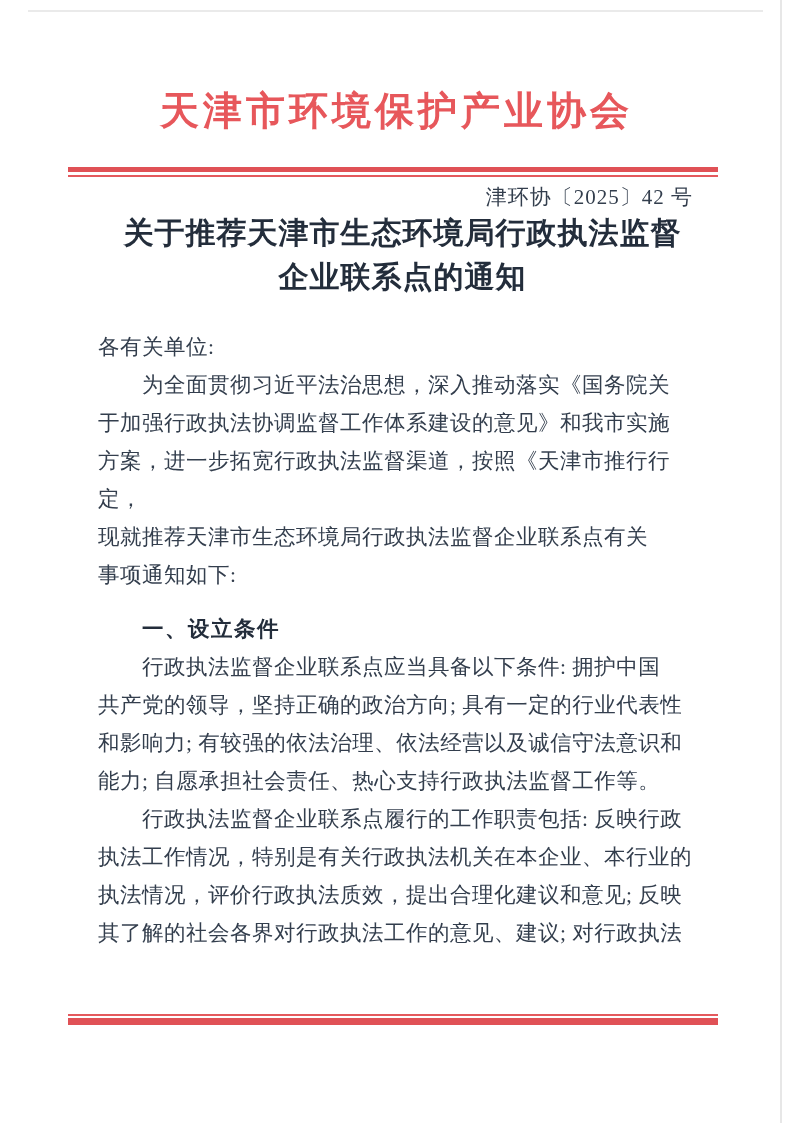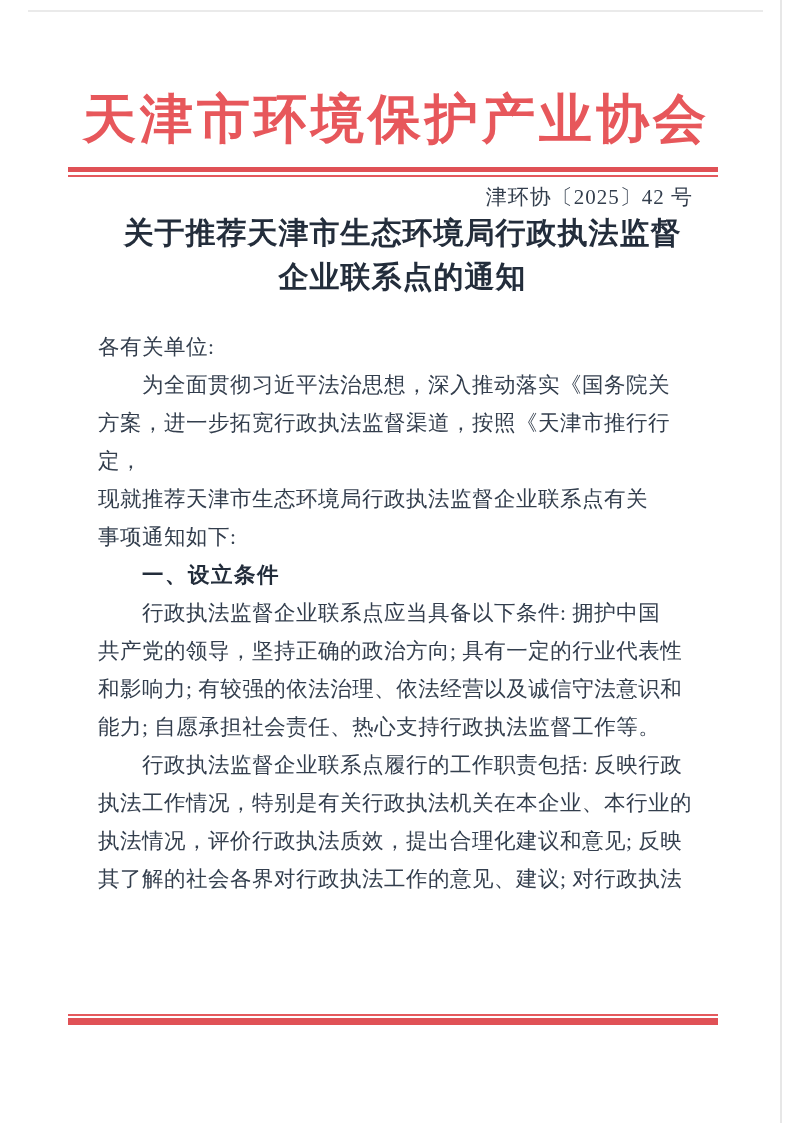--- a/index.html
+++ b/index.html
@@ -30,21 +30,21 @@
     width: 2px; height: 1123px;
     background: #d7d7d7;
     opacity: 0.6;
   }
   
   .org-name {
     position: absolute;
     top: 84px; left: 0;
     width: 100%;
     text-align: center;
-    font-size: 53px;
+    font-size: 39px;
     font-weight: bold;
     letter-spacing: 4px;
     color: var(--red-text, #e7575b);
     white-space: nowrap;
   }
   .rule { position: absolute; left: 68px; width: 650px; }
   .header-rule-thick { top: 167px; height: 5px; background: var(--red-line, #e05156); }
   .header-rule-thin  { top: 175px; height: 2px; background: var(--red-line2, #e4595d); }
   .footer-rule-thin  { top: 1014px; height: 2px; background: var(--red-line2, #e4595d); }
   .footer-rule-thick { top: 1018px; height: 7px; background: var(--red-line, #e05156); }
@@ -80,20 +80,21 @@
     letter-spacing: 0.5px;
     color: var(--ink, #333e4d);
   }
   .doc-body .line { white-space: nowrap; }
   .doc-body .line.indent { padding-left: 44px; }
   .doc-body .line.bold {
     font-weight: bold;
     font-family: "DejaVu Sans", "Liberation Sans", sans-serif;
     color: var(--ink-title, #2a3443);
     letter-spacing: 1.5px;
+    margin-top: 16px;
   }
 </style>
 </head>
 <body>
 
 <div class="page" style="--red-text: #e7575b; --red-line: #e05156; --red-line2: #e4595d; --ink: #333e4d; --ink-title: #232d3b;">
 
   <div class="scan-top-edge"></div>
   <div class="scan-right-edge"></div>
 
@@ -105,20 +106,21 @@
   <div class="doc-number">津环协〔2025〕42 号</div>
 
   <div class="doc-title">
     <div>关于推荐天津市生态环境局行政执法监督</div>
     <div>企业联系点的通知</div>
   </div>
 
   <div class="doc-body">
       <div class="line">各有关单位:</div>
       <div class="line indent">为全面贯彻习近平法治思想，深入推动落实《国务院关</div>
+      <div class="line">于加强行政执法协调监督工作体系建设的意见》和我市实施</div>
       <div class="line">方案，进一步拓宽行政执法监督渠道，按照《天津市推行行</div>
       <div class="line">定，</div>
       <div class="line">现就推荐天津市生态环境局行政执法监督企业联系点有关</div>
       <div class="line">事项通知如下:</div>
       <div class="line indent bold">一、设立条件</div>
       <div class="line indent">行政执法监督企业联系点应当具备以下条件: 拥护中国</div>
       <div class="line">共产党的领导，坚持正确的政治方向; 具有一定的行业代表性</div>
       <div class="line">和影响力; 有较强的依法治理、依法经营以及诚信守法意识和</div>
       <div class="line">能力; 自愿承担社会责任、热心支持行政执法监督工作等。</div>
       <div class="line indent">行政执法监督企业联系点履行的工作职责包括: 反映行政</div>

